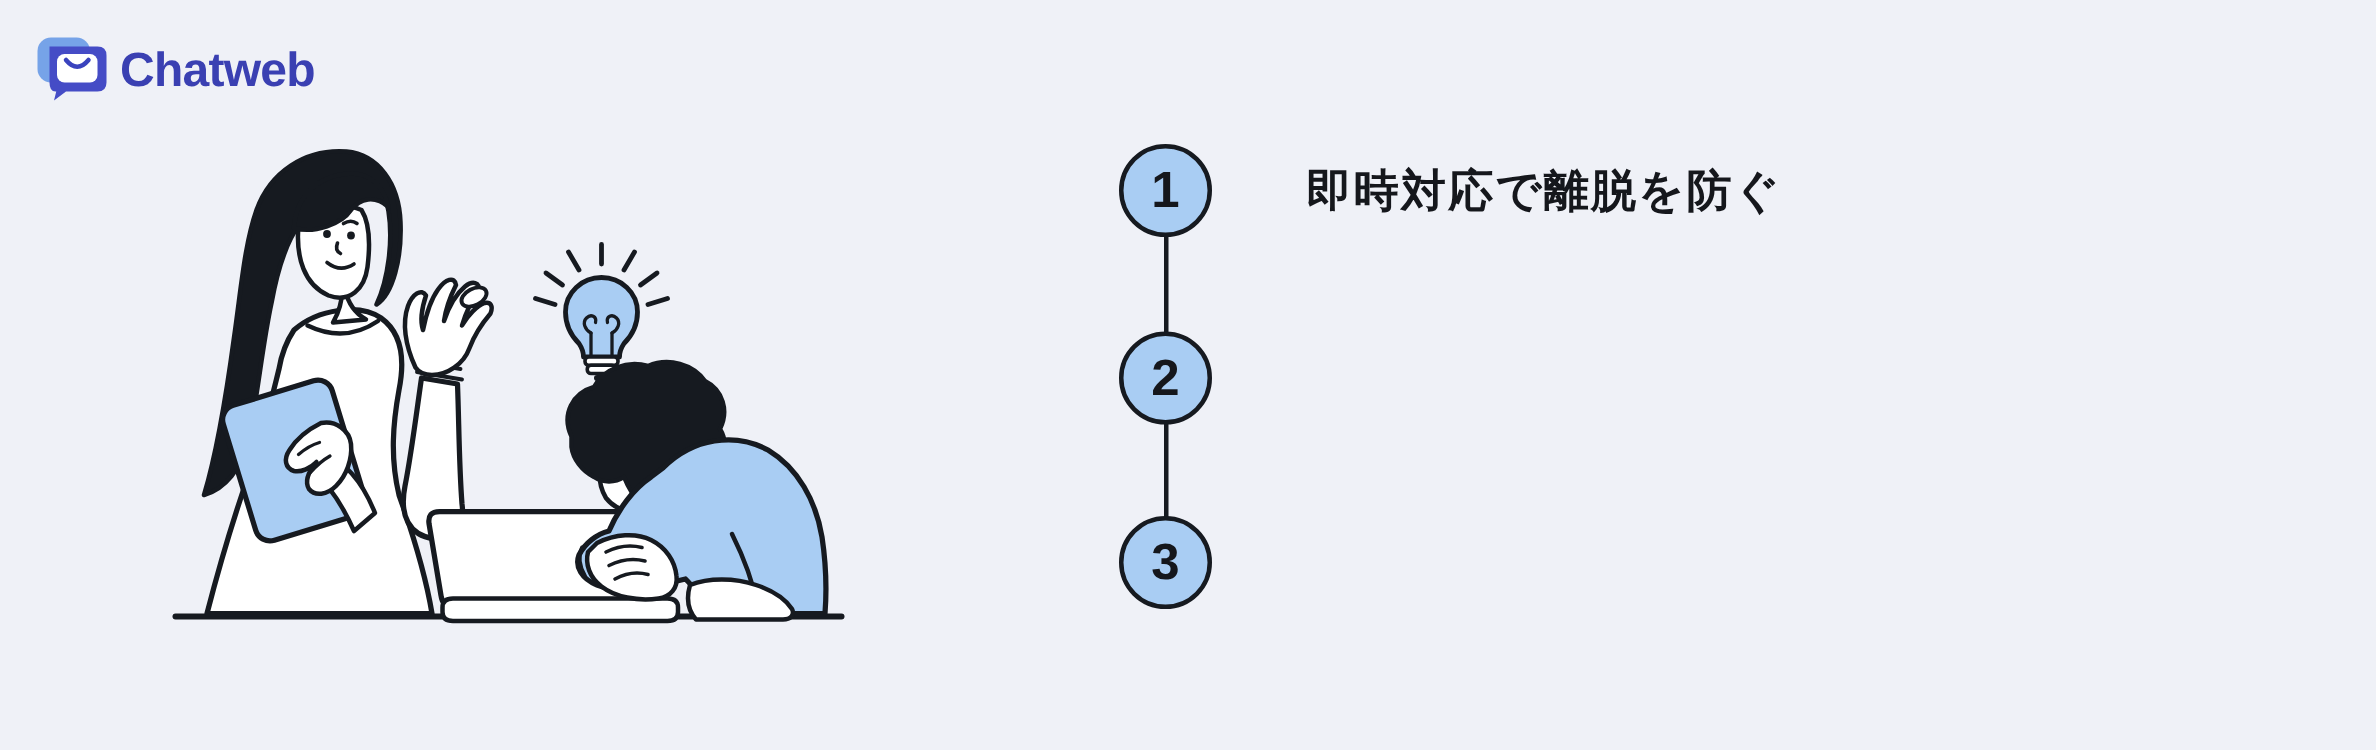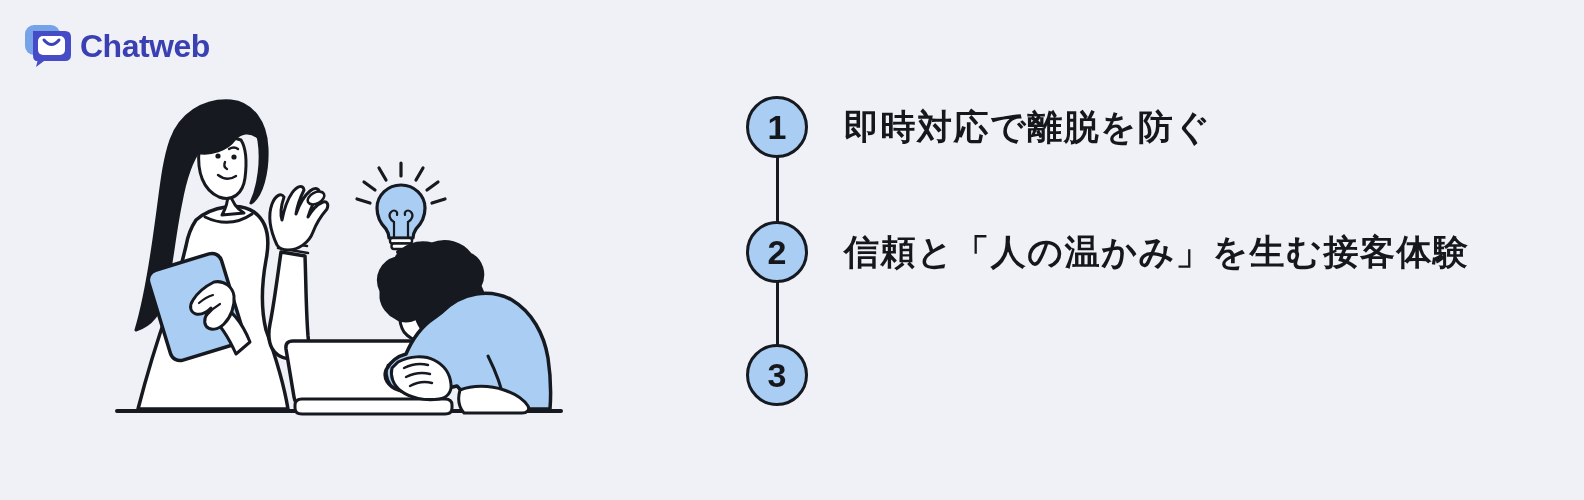--- a/index.html
+++ b/index.html
@@ -63,22 +63,22 @@
     display: flex;
     align-items: center;
     justify-content: center;
     font-size: 34px;
     font-weight: 700;
     color: #15171C;
     flex: 0 0 62px;
     z-index: 2;
   }
   .benefit-label {
-    margin-left: 36px;
-    font-size: 35px;
+    margin-left: 63px;
+    font-size: 30px;
     font-weight: 700;
     letter-spacing: 1.5px;
     color: #15171C;
     white-space: nowrap;
   }
   .connector {
     position: absolute;
     left: 775.5px;
     width: 3px;
     background: #161A20;
@@ -192,20 +192,19 @@
   <div class="benefits">
     <div class="connector c0"></div>
     <div class="connector c1"></div>
 
     <div class="benefit-row r0">
       <div class="benefit-circle">1</div>
       <div class="benefit-label">即時対応で離脱を防ぐ</div>
     </div>
     <div class="benefit-row r1">
       <div class="benefit-circle">2</div>
-      <div class="benefit-label">信頼と「人の温かみ」を生む接客体験</div>
     </div>
     <div class="benefit-row r2">
       <div class="benefit-circle">3</div>
     </div>
   </div>
 
 </div>
 
 </body></html>

